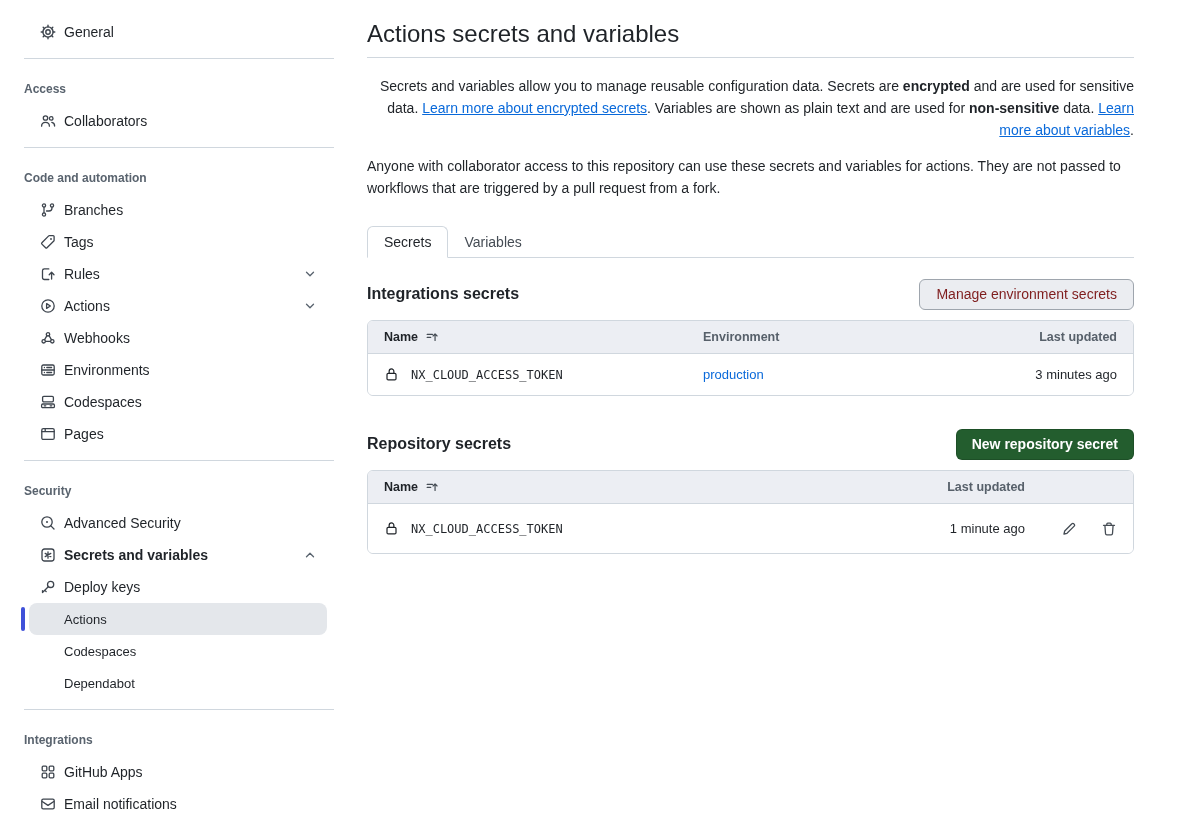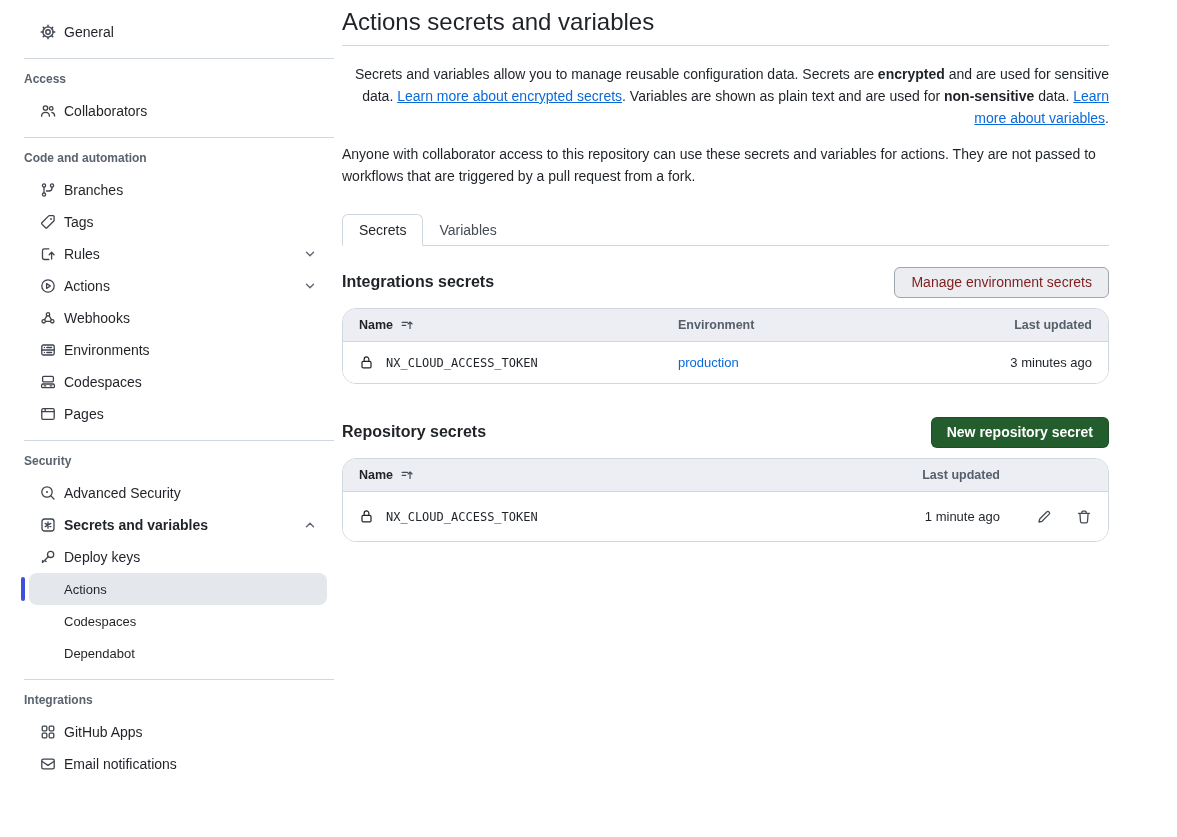--- a/index.html
+++ b/index.html
@@ -8,29 +8,29 @@
   .layout { display:flex; width:1177px; }
 
   
   .sidebar { width:335px; flex-shrink:0; padding-top:16px; }
   .sb-item { position:relative; display:flex; align-items:center; height:32px;
     padding-left:40px; font-size:14px; color:#1f2328; cursor:pointer; }
   .sb-item .icn { width:16px; height:16px; margin-right:8px; color:#3d444d; display:flex; align-items:center; }
   .sb-item .chev { position:absolute; right:18px; width:14px; height:14px; color:#59636e; display:flex; }
   .sb-bold { font-weight:700; }
   .sb-divider { border-top:1px solid #d0d7de; margin:10px 0 10px 24px; width:310px; }
-  .sb-section-label { padding-left:24px; margin:13px 0 9px; font-size:12px; font-weight:700; color:#59636e; }
+  .sb-section-label { padding-left:24px; margin:23px 0 9px; font-size:12px; font-weight:700; color:#59636e; }
   .sb-sub { position:relative; display:flex; align-items:center; height:32px;
     margin:0 8px 0 29px; padding-left:35px; font-size:13px; border-radius:8px; color:#1f2328; cursor:pointer; }
   .sb-sub.selected { background:#e4e7eb; }
   .sb-sub.selected::before { content:''; position:absolute; left:-8px; top:4px; bottom:4px;
     width:4px; border-radius:2px; background:#3f51d9; }
 
   
-  .main { width:767px; margin-left:7px; padding-top:8px; }
+  .main { width:767px; margin-left:32px; padding-top:20px; }
   h1.title { font-size:24px; font-weight:400; line-height:28px; }
   .hr { border-top:1px solid #d0d7de; margin-top:9px; }
   p.desc { margin-top:17px; font-size:14px; line-height:22px;text-align:right; }
   p.desc2 { margin-top:14px; font-size:14px; line-height:22px; }
   b, strong { font-weight:700; }
   a.lnk { color:#0969da; text-decoration:underline; cursor:pointer; }
   a.plain { text-decoration:none; }
 
   .tabnav { display:flex; align-items:flex-end; margin-top:27px; border-bottom:1px solid #d0d7de; }
   .tab { padding:7px 16px; font-size:14px; color:#454c54; cursor:pointer; }
@@ -38,21 +38,21 @@
     border-radius:6px 6px 0 0; margin-bottom:-1px; color:#1f2328; }
 
   .sec-head { display:flex; justify-content:space-between; align-items:center; margin-top:20px; height:32px; }
   .sec-head h3 { font-size:16px; font-weight:700; }
   .sec-head.repo { margin-top:32px; }
   .btn { font-family:"Liberation Sans", sans-serif; font-size:14px; border-radius:6px;
     height:31px; padding:0 16px; cursor:pointer; }
   .btn-secondary { background:#ebedf1; border:1px solid #9ea5ad; color:#7f1d1d; font-weight:500; }
   .btn-primary { background:#235d2e; border:1px solid rgba(0,0,0,0.15); color:#fff; font-weight:700; padding:0 15px; }
 
-  .tbl { margin-top:10px; border:1px solid #d0d7de; border-radius:14px; overflow:hidden; }
+  .tbl { margin-top:10px; border:1px solid #d0d7de; border-radius:6px; overflow:hidden; }
   .thead { background:#eceef3; border-bottom:1px solid #d0d7de; display:grid; align-items:center;
     height:33px; padding:0 16px; }
   .trow { display:grid; align-items:center; padding:0 16px; background:#fff; }
   .env-grid { grid-template-columns:319px 1fr auto; }
   .repo-grid { grid-template-columns:1fr auto 92px; }
   .env-row { height:41px; }
   .repo-row { height:49px; }
   .th { font-size:12.5px; font-weight:700; color:#1f2328; display:flex; align-items:center; gap:7px; }
   .th.muted { color:#57606a; }
   .right { justify-self:end; text-align:right; }

